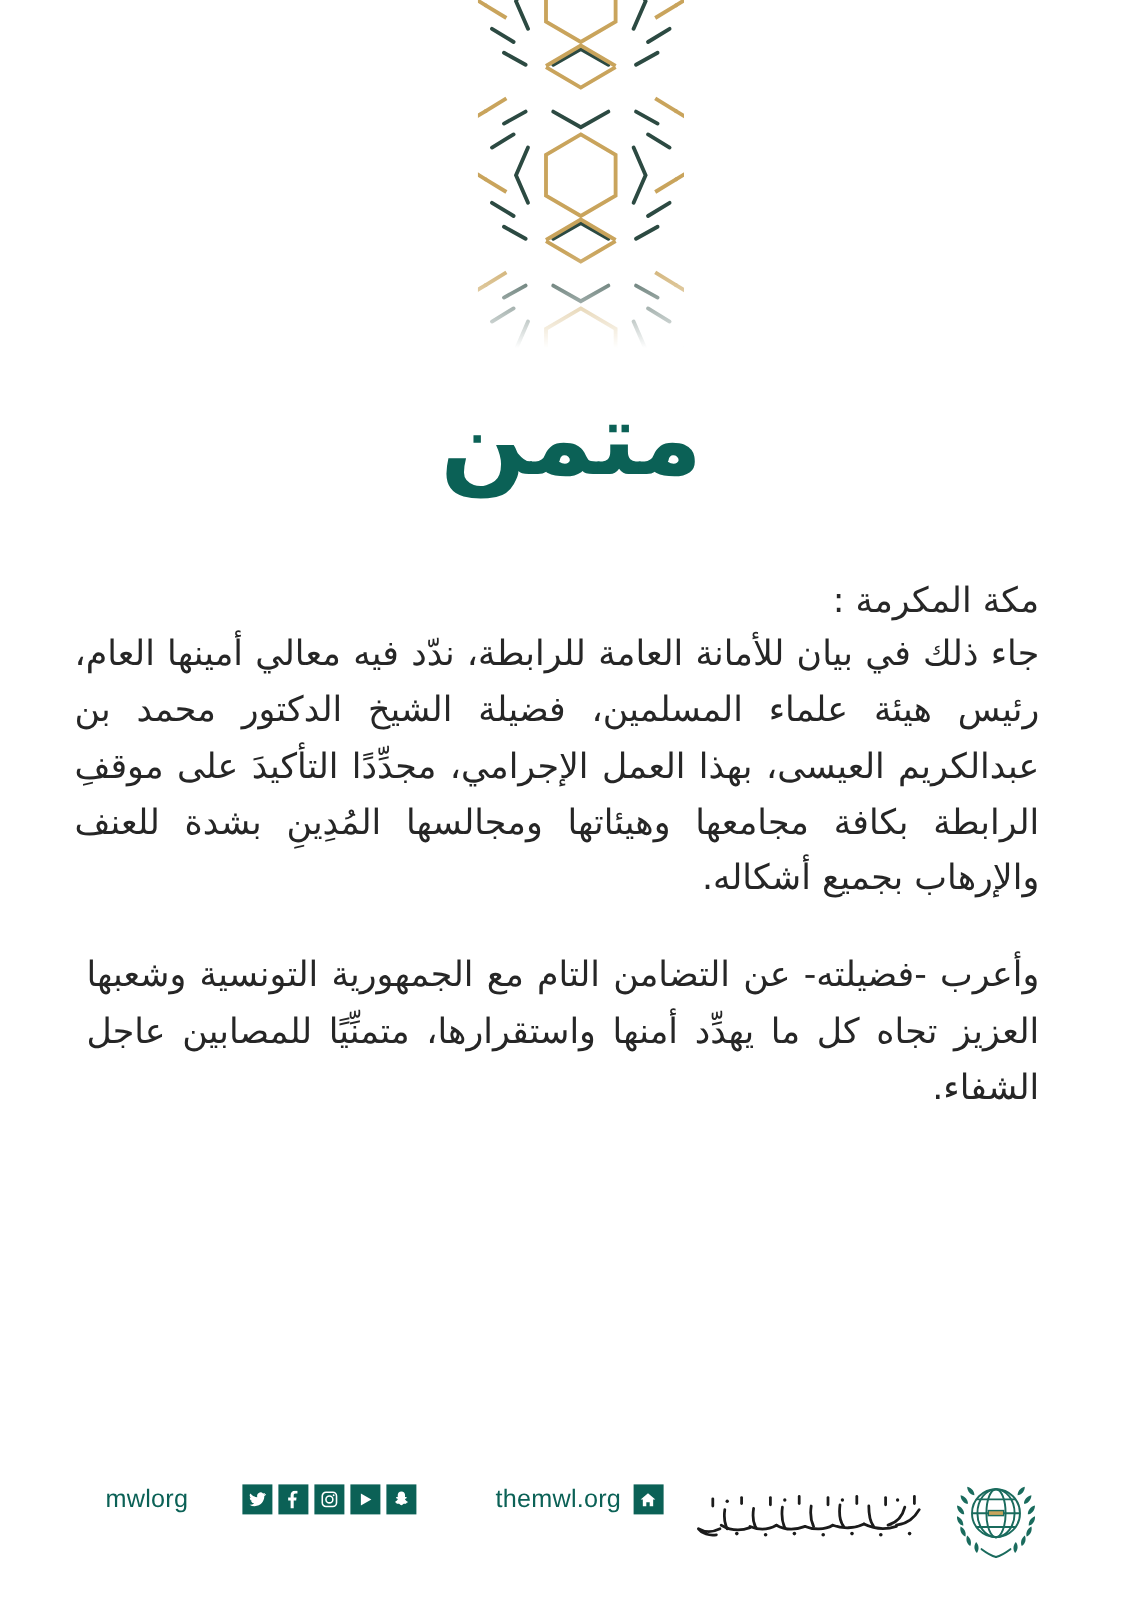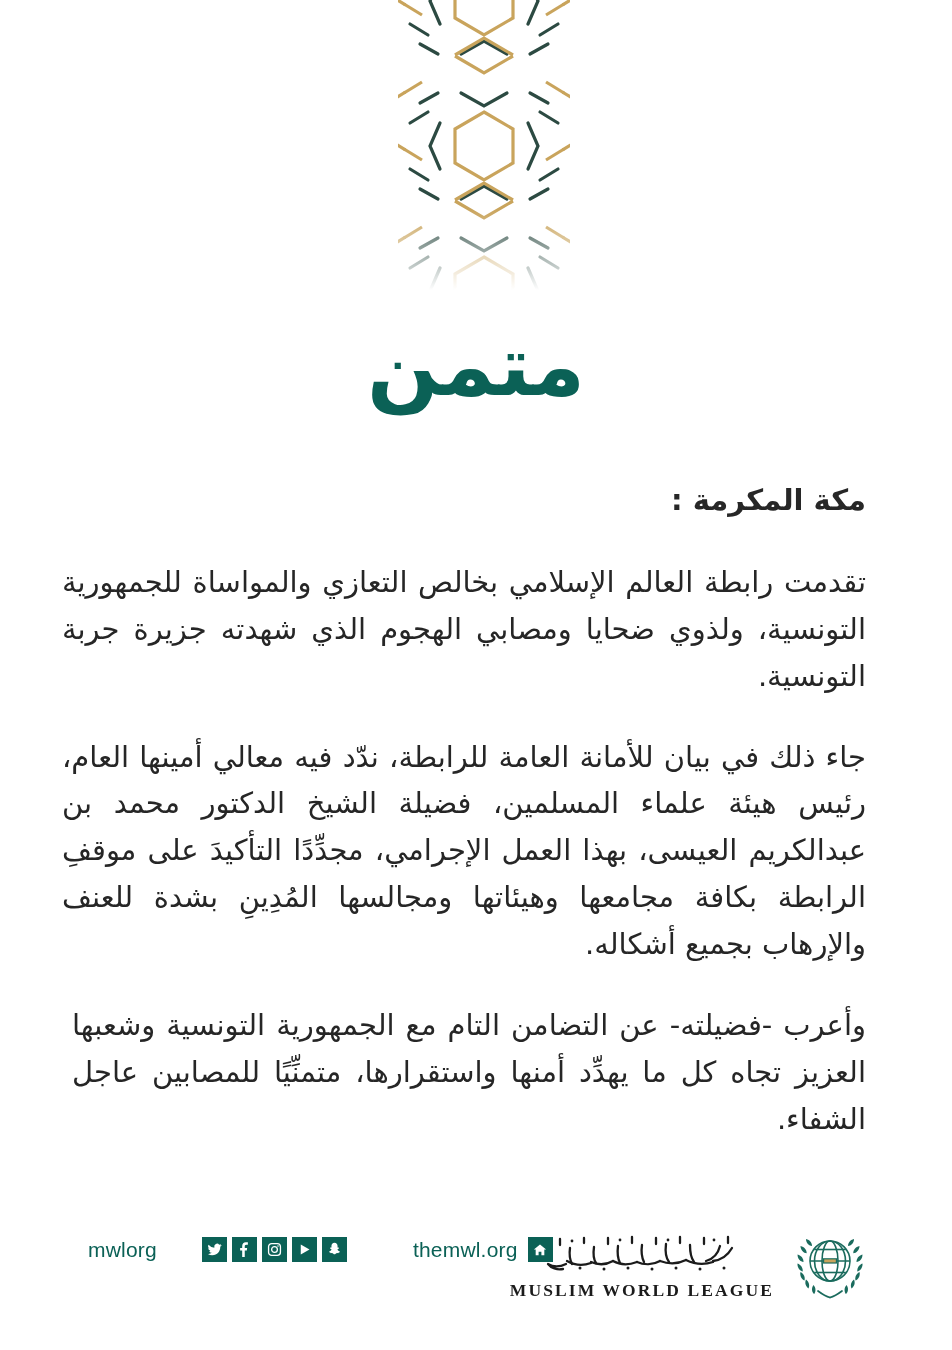--- a/index.html
+++ b/index.html
@@ -49,23 +49,22 @@
     position: absolute;
     top: 480px;
     right: 86px;
     width: 804px;
     direction: rtl;
     text-align: right;
   }
 
   .dateline {
     font-size: 29px;
-    font-weight: 700;
+    font-weight: 400;
     color: #272727;
-    margin-bottom: 38px;
     line-height: 1.4;
   }
 
   .para {
     font-size: 29px;
     font-weight: 400;
     color: #262626;
     line-height: 1.62;
     text-align: justify;
     text-align-last: right;
@@ -203,21 +202,20 @@
   </svg>
 </div>
 
 <div class="title-wrap">
   <h1 class="doc-title">متمن</h1>
 </div>
 
 <div class="content">
   <div class="dateline">مكة المكرمة :</div>
 
-  <p class="para">تقدمت رابطة العالم الإسلامي بخالص التعازي والمواساة للجمهورية التونسية، ولذوي ضحايا ومصابي الهجوم الذي شهدته جزيرة جربة التونسية.</p>
   <p class="para">جاء ذلك في بيان للأمانة العامة للرابطة، ندّد فيه معالي أمينها العام، رئيس هيئة علماء المسلمين، فضيلة الشيخ الدكتور محمد بن عبدالكريم العيسى، بهذا العمل الإجرامي، مجدِّدًا التأكيدَ على موقفِ الرابطة بكافة مجامعها وهيئاتها ومجالسها المُدِينِ بشدة للعنف والإرهاب بجميع أشكاله.</p>
   <p class="para">وأعرب -فضيلته- عن التضامن التام مع الجمهورية التونسية وشعبها العزيز تجاه كل ما يهدِّد أمنها واستقرارها، متمنِّيًا للمصابين عاجل الشفاء.</p>
 </div>
 
 <div class="footer">
 
   <div class="footer-social">
     <span class="handle">mwlorg</span>
 
     <div class="icon-row">
@@ -303,21 +301,20 @@
             <circle cx="84" cy="34" r="1.5"></circle>
               <circle cx="60" cy="35" r="1.5"></circle>
             <circle cx="36" cy="34" r="1.5"></circle>
             <circle cx="170" cy="6" r="1.4"></circle>
               <circle cx="124" cy="6" r="1.4"></circle>
             <circle cx="76" cy="6" r="1.4"></circle>
               <circle cx="28" cy="7" r="1.4"></circle>
           </g>
         </svg>
       </span>
-      <span class="logo-en">MUSLIM WORLD LEAGUE</span>
     </div>
 
     <span class="emblem">
       <svg width="84" height="84" viewBox="0 0 84 84" xmlns="http://www.w3.org/2000/svg">
         <g stroke="#1a6b5d" fill="none" stroke-width="1.6">
 
           <circle cx="42" cy="36" r="20"></circle>
           <ellipse cx="42" cy="36" rx="8" ry="20"></ellipse>
           <ellipse cx="42" cy="36" rx="15.5" ry="20"></ellipse>
           <line x1="22" y1="36" x2="62" y2="36"></line>

